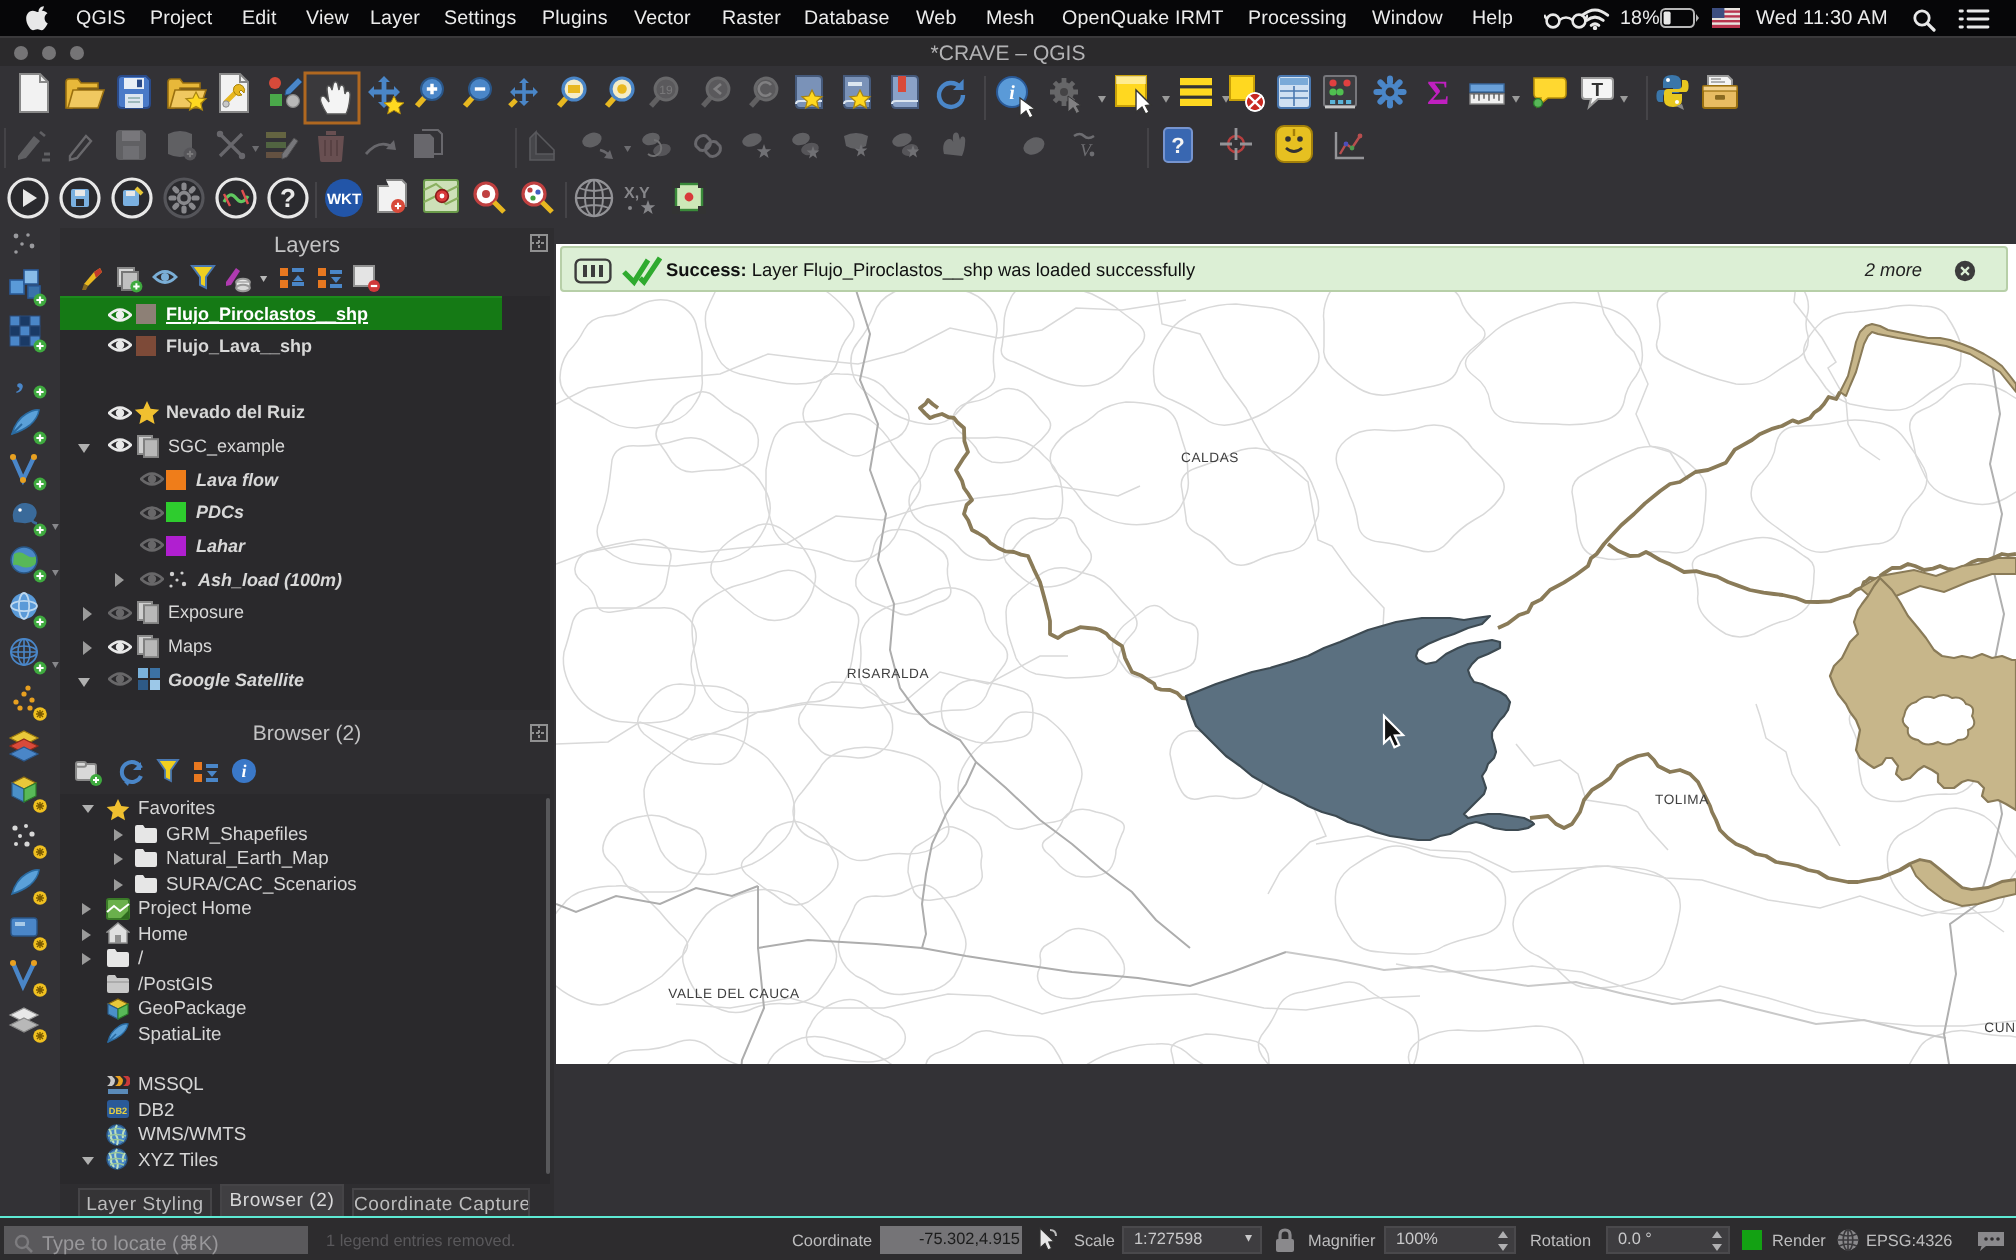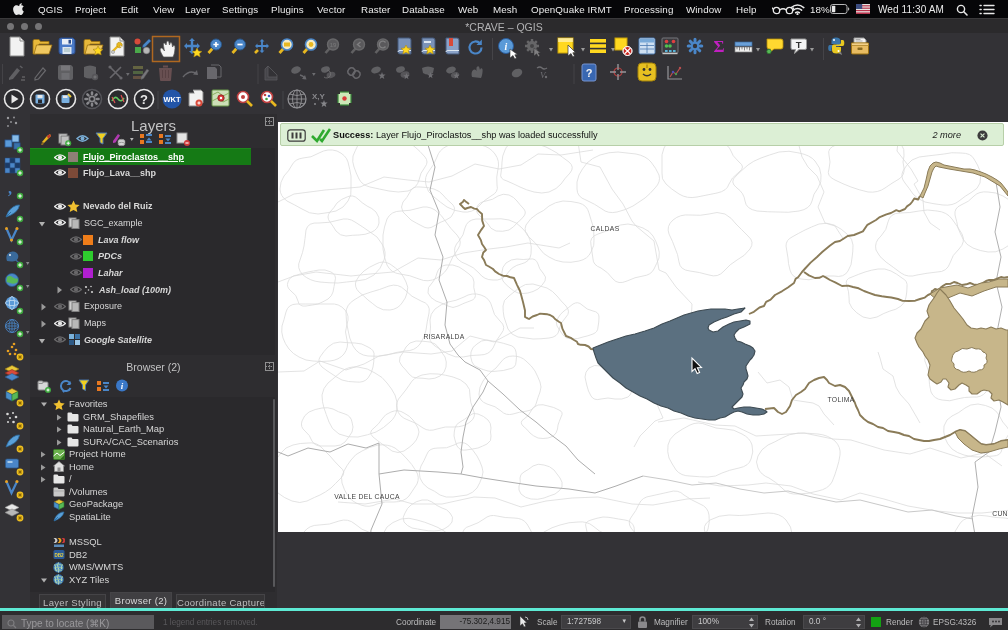--- a/index.html
+++ b/index.html
@@ -16,38 +16,38 @@
 #wintitle { position:absolute; top:2px; left:0; width:1008px; text-align:center; color:#b2b2b4; font-size:10.5px; }
 
 
 #toolbars { position:absolute; left:0; top:33px; width:1008px; height:81px; background:#333236; }
 
 
 #leftstrip { position:absolute; left:0; top:114px; width:30px; height:494px; background:#333236; }
 
 
 #layerspanel { position:absolute; left:30px; top:114px; width:247px; height:243px; background:#2e2d30; }
-#layerspanel .phead { height:14px; text-align:center; color:#c3c3c4; font-size:15px; padding-top:1px; }
+#layerspanel .phead { height:14px; text-align:center; color:#c3c3c4; font-size:11px; padding-top:1px; }
 #layersbody { position:absolute; left:0px; top:34px; width:245px; height:207px; background:#2a292c; }
 .lrow { position:absolute; left:0; width:221px; height:16.7px; color:#d8d8d8; font-size:9px; }
 .lrow .txt { position:absolute; top:3.2px; white-space:nowrap; }
 .swatch { position:absolute; width:10px; height:10px; top:3px; }
 
 #browserpanel { position:absolute; left:30px; top:357px; width:247px; height:236px; background:#2e2d30; }
 #browserpanel .phead { height:16px; text-align:center; color:#c3c3c4; font-size:10.5px; padding-top:4px; }
 #browserbody { position:absolute; left:0px; top:40px; width:245px; height:196px; background:#2a292c; overflow:hidden; }
 .brow { position:absolute; left:0; width:245px; height:12.55px; color:#d6d6d6; font-size:9.4px; }
 .brow .txt { position:absolute; top:0px; white-space:nowrap; }
 
 
 #tabs { position:absolute; left:30px; top:592px; width:247px; height:16px; background:#2e2d30; }
 .tab { position:absolute; top:2px; height:14px; background:#353436; border:1px solid #454447; border-bottom:none; color:#bcbcbd; font-size:9.5px; letter-spacing:0.3px; text-align:center; padding-top:2px; white-space:nowrap; overflow:hidden; }
 
 
-#statusbar { position:absolute; left:0; top:608px; width:1008px; height:22px; background:#2d2c2e; border-top:3px solid #5eead4; color:#bdbdbe; font-size:10.5px; }
+#statusbar { position:absolute; left:0; top:608px; width:1008px; height:22px; background:#2d2c2e; border-top:1px solid #5eead4; color:#bdbdbe; font-size:10.5px; }
 #statusbar .sl { position:absolute; top:6.5px; white-space:nowrap; font-size:8.2px; }
 .sbox { position:absolute; top:3.5px; height:14px; background:#3e3d40; border:1px solid #4a494c; color:#c9c9ca; font-size:8.2px; }
 
 
 #map { position:absolute; left:278px; top:122px; width:730px; height:410px; background:#ffffff; overflow:hidden;padding-left:32px; }
 #msgbar { position:absolute; left:2px; top:1px; width:724px; height:23px; background:#dcefd5; border:1px solid #b7cfa8; border-radius:2px; }
 #msgbar .mtxt { position:absolute; left:52px; top:6px; font-size:9.2px; color:#111; }
 </style>
 </head>
 <body>
@@ -1024,21 +1024,21 @@
         <svg style="position:absolute;left:23px;top:1px" width="12" height="10" viewBox="0 0 12 10">
             <path d="M0.5 1.5 Q0.5 0.5 1.5 0.5 L4.5 0.5 5.5 2 10.5 2 Q11.5 2 11.5 3 L11.5 8.5 Q11.5 9.5 10.5 9.5 L1.5 9.5 Q0.5 9.5 0.5 8.5Z" fill="#e6e6e6"></path>
           </svg>
         <div class="txt" style="left:39px">/</div>
       </div>
       <div class="brow" style="top:88.85px">
         <svg style="position:absolute;left:23px;top:1px" width="12" height="10" viewBox="0 0 12 10">
             <path d="M0.5 1.5 Q0.5 0.5 1.5 0.5 L4.5 0.5 5.5 2 10.5 2 Q11.5 2 11.5 3 L11.5 8.5 Q11.5 9.5 10.5 9.5 L1.5 9.5 Q0.5 9.5 0.5 8.5Z" fill="#c8c8c8"></path>
             <path d="M0.5 4 H11.5" stroke="#999" stroke-width="0.6"></path>
           </svg>
-        <div class="txt" style="left:39px">/Volumes</div>
+        <div class="txt" style="left:39px">/PostGIS</div>
       </div>
       <div class="brow" style="top:101.4px">
         <svg style="position:absolute;left:23px;top:0.5px" width="12" height="11" viewBox="0 0 12 11">
             <path d="M6 0.5 L11 3 6 5.5 1 3Z" fill="#e8c83a" stroke="#8a6a10" stroke-width="0.6"></path>
             <path d="M1 3 V8 L6 10.5 V5.5Z" fill="#4a90c8" stroke="#2a5a88" stroke-width="0.6"></path>
             <path d="M11 3 V8 L6 10.5 V5.5Z" fill="#58b858" stroke="#2a7a2a" stroke-width="0.6"></path>
           </svg>
         <div class="txt" style="left:39px">GeoPackage</div>
       </div>
       <div class="brow" style="top:113.95px">

